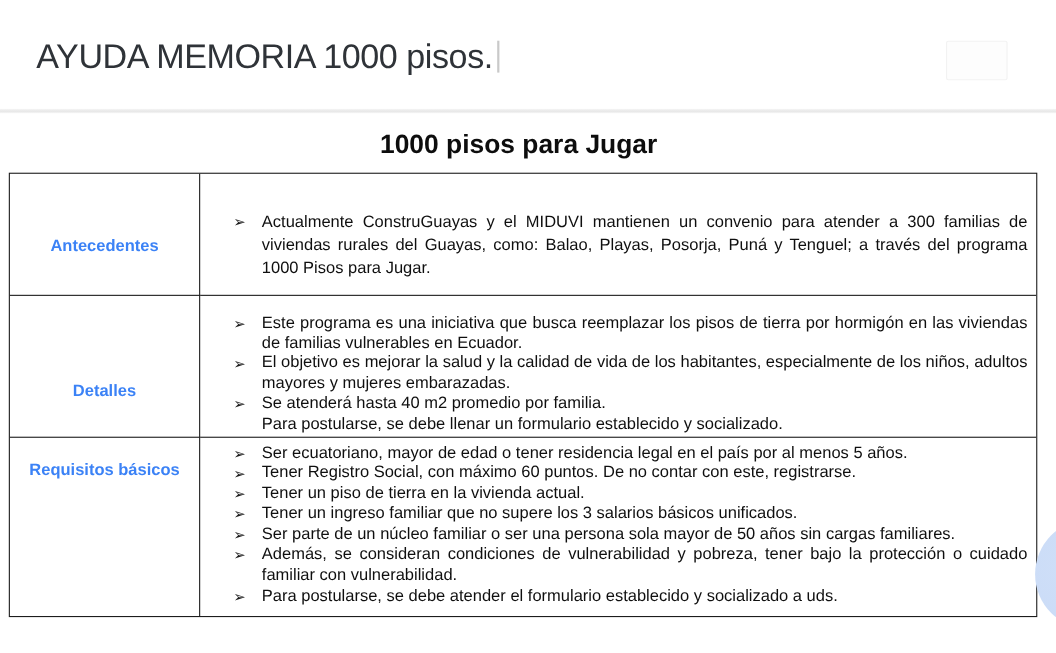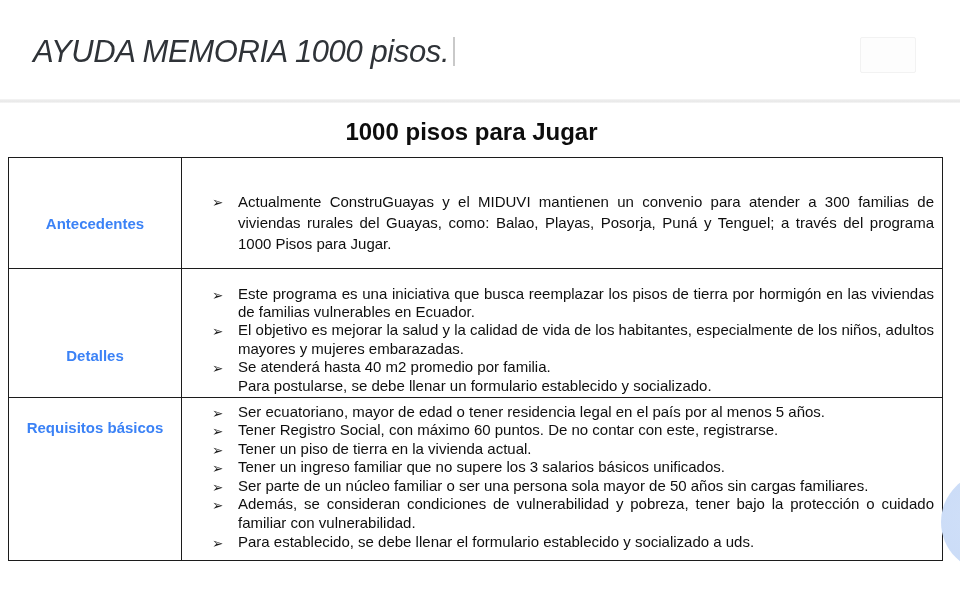--- a/index.html
+++ b/index.html
@@ -30,21 +30,20 @@
     background: #ffffff;
   }
   .doc-title {
     position: absolute;
     left: 33px; top: 33px;
     font-size: 31px;
     line-height: 38px;
     letter-spacing: -0.4px;
     color: #2f3338;
     white-space: nowrap;
-    font-style: italic;
   }
   .caret {
     display: inline-block;
     width: 2px; height: 29px;
     background: #c9c9c9;
     margin-left: 4px;
     vertical-align: -4px;
   }
   .faint-remnant {
     position: absolute;
@@ -158,20 +157,20 @@
     </div>
 
     <div class="lab r3">Requisitos básicos</div>
     <div class="cell-body r3">
       <div class="li"><span class="m">➢</span><span>Ser ecuatoriano, mayor de edad o tener residencia legal en el país por al menos 5 años.</span></div>
       <div class="li"><span class="m">➢</span><span>Tener Registro Social, con máximo 60 puntos. De no contar con este, registrarse.</span></div>
       <div class="li"><span class="m">➢</span><span>Tener un piso de tierra en la vivienda actual.</span></div>
       <div class="li"><span class="m">➢</span><span>Tener un ingreso familiar que no supere los 3 salarios básicos unificados.</span></div>
       <div class="li"><span class="m">➢</span><span>Ser parte de un núcleo familiar o ser una persona sola mayor de 50 años sin cargas familiares.</span></div>
       <div class="li"><span class="m">➢</span><span>Además, se consideran condiciones de vulnerabilidad y pobreza, tener bajo la protección o cuidado familiar con vulnerabilidad.</span></div>
-      <div class="li"><span class="m">➢</span><span>Para establecido, se debe llenar el formulario establecido y socializado a uds.</span></div>
+      <div class="li"><span class="m">➢</span><span>Para postularse, se debe atender el formulario establecido y socializado a uds.</span></div>
     </div>
 
   </div>
 
   <div class="float-circle"></div>
 
 </div>
 
 </body></html>

